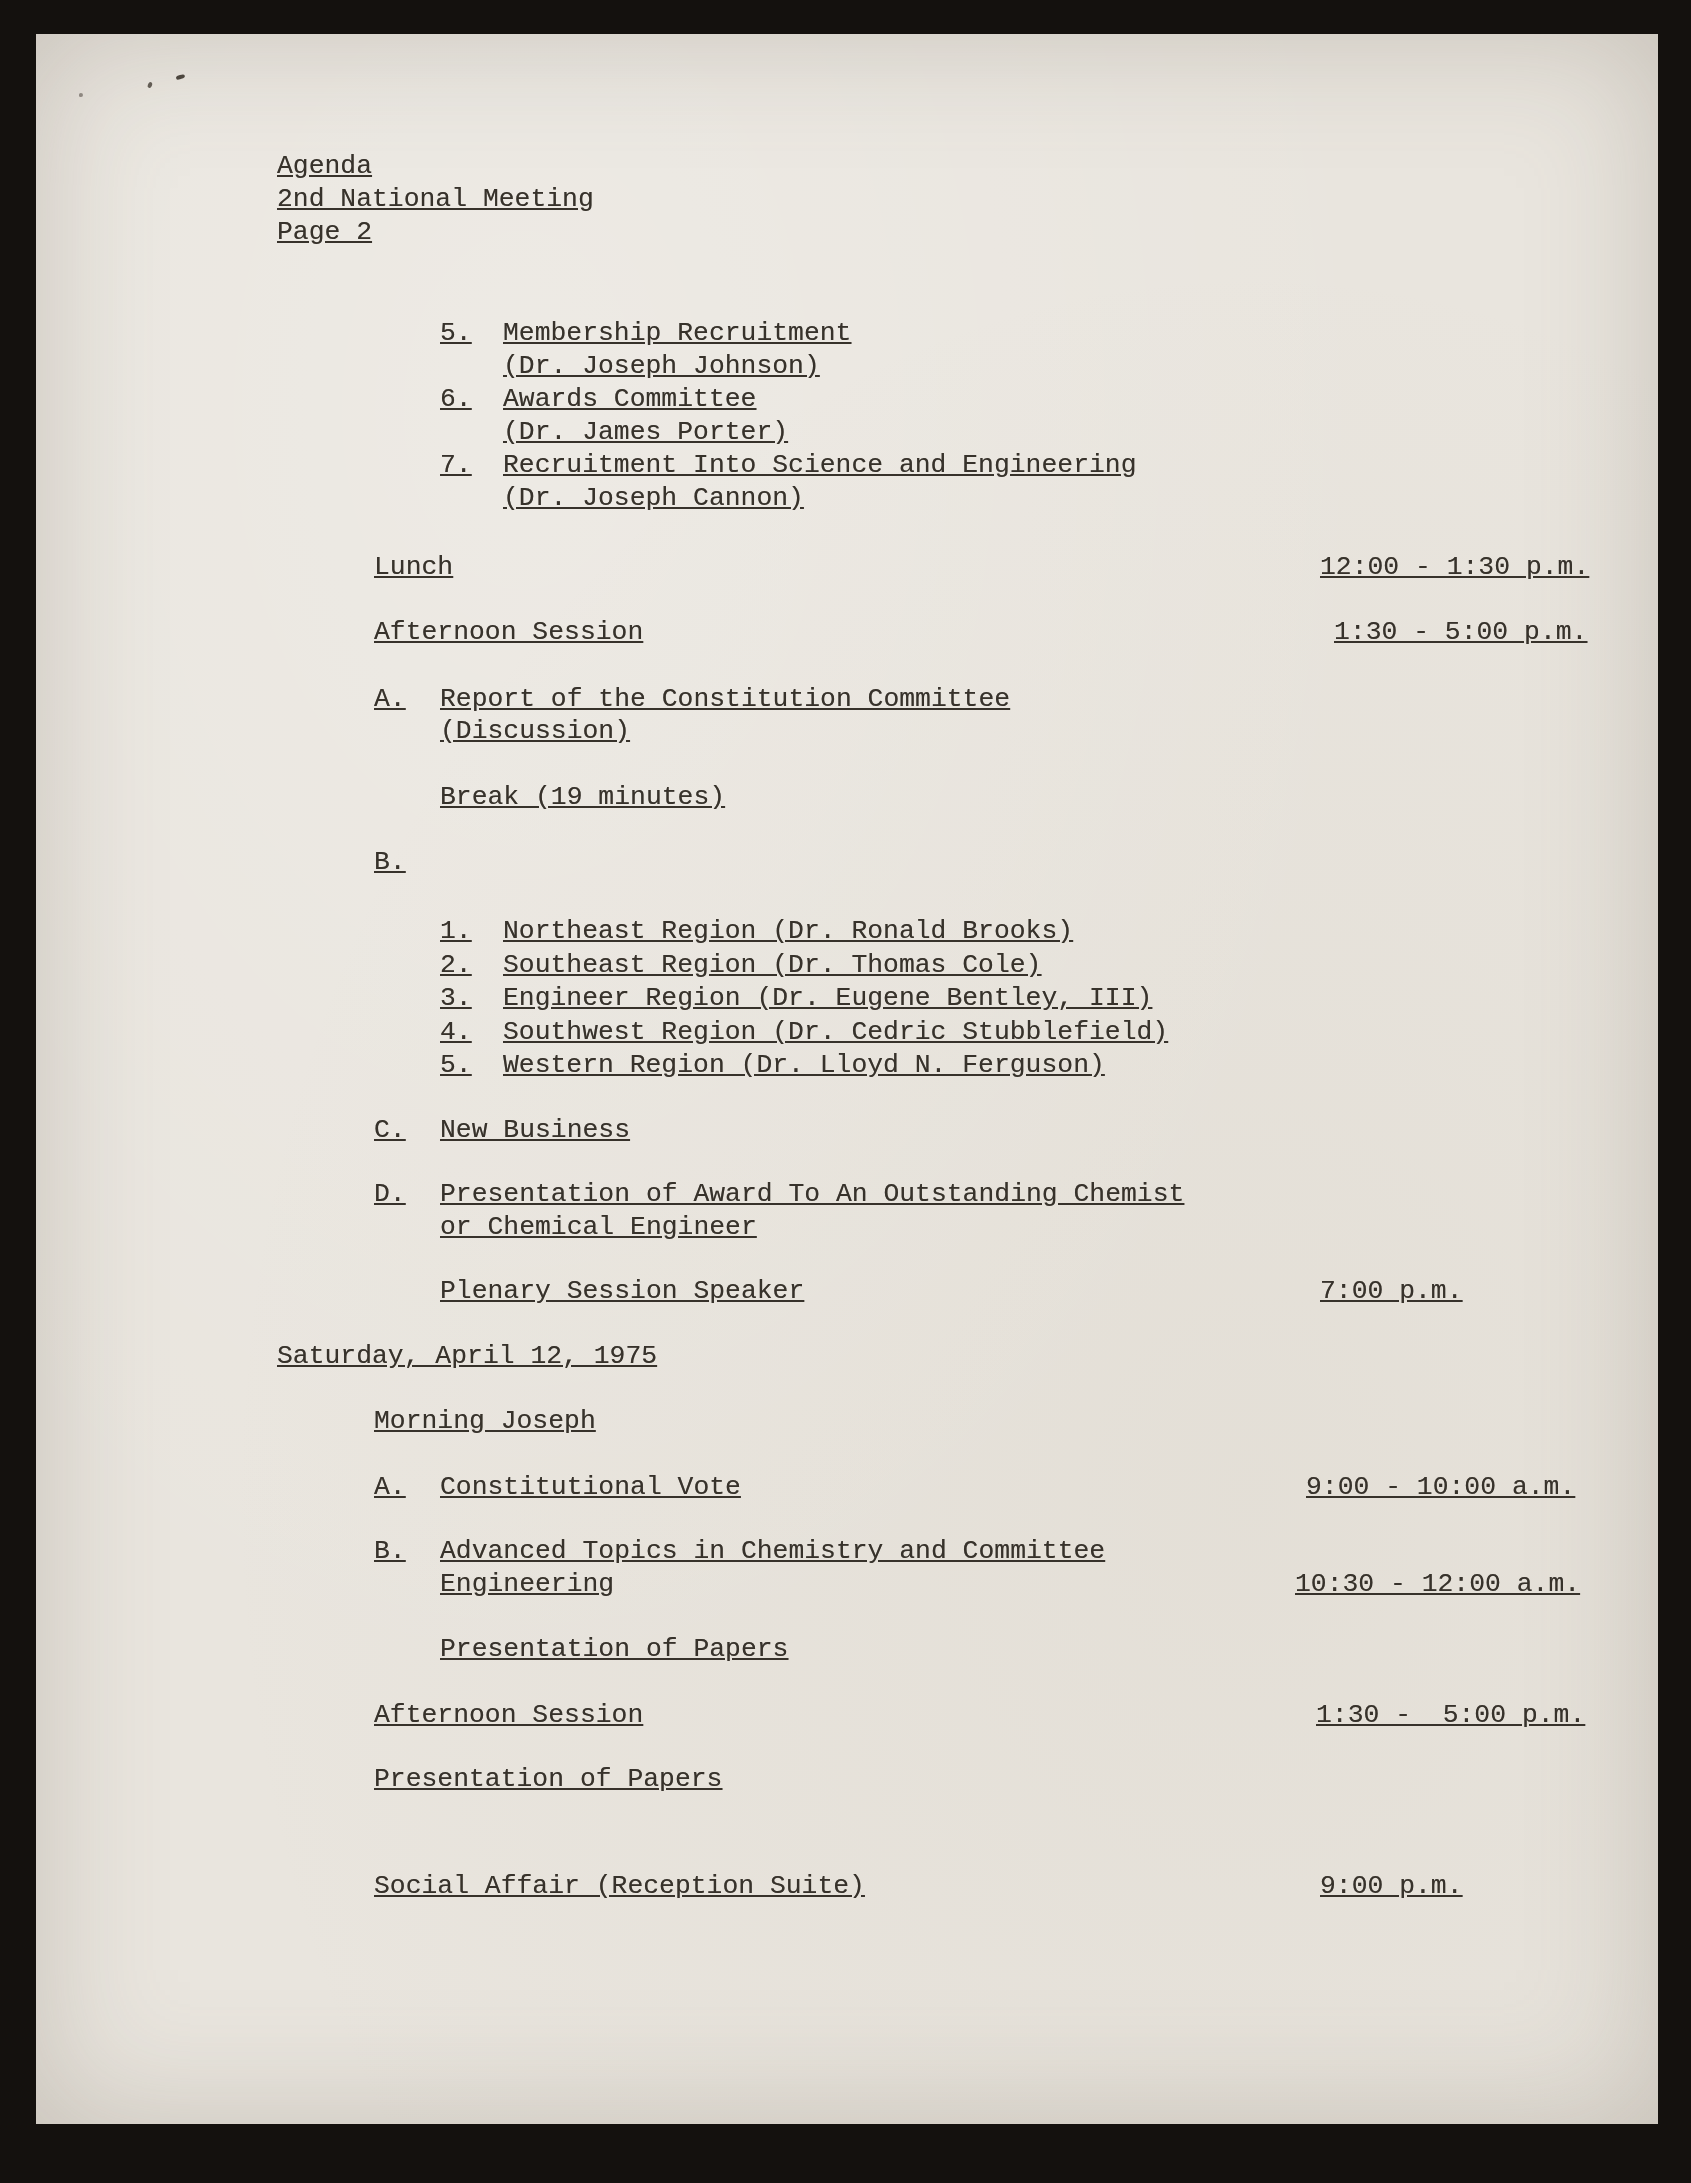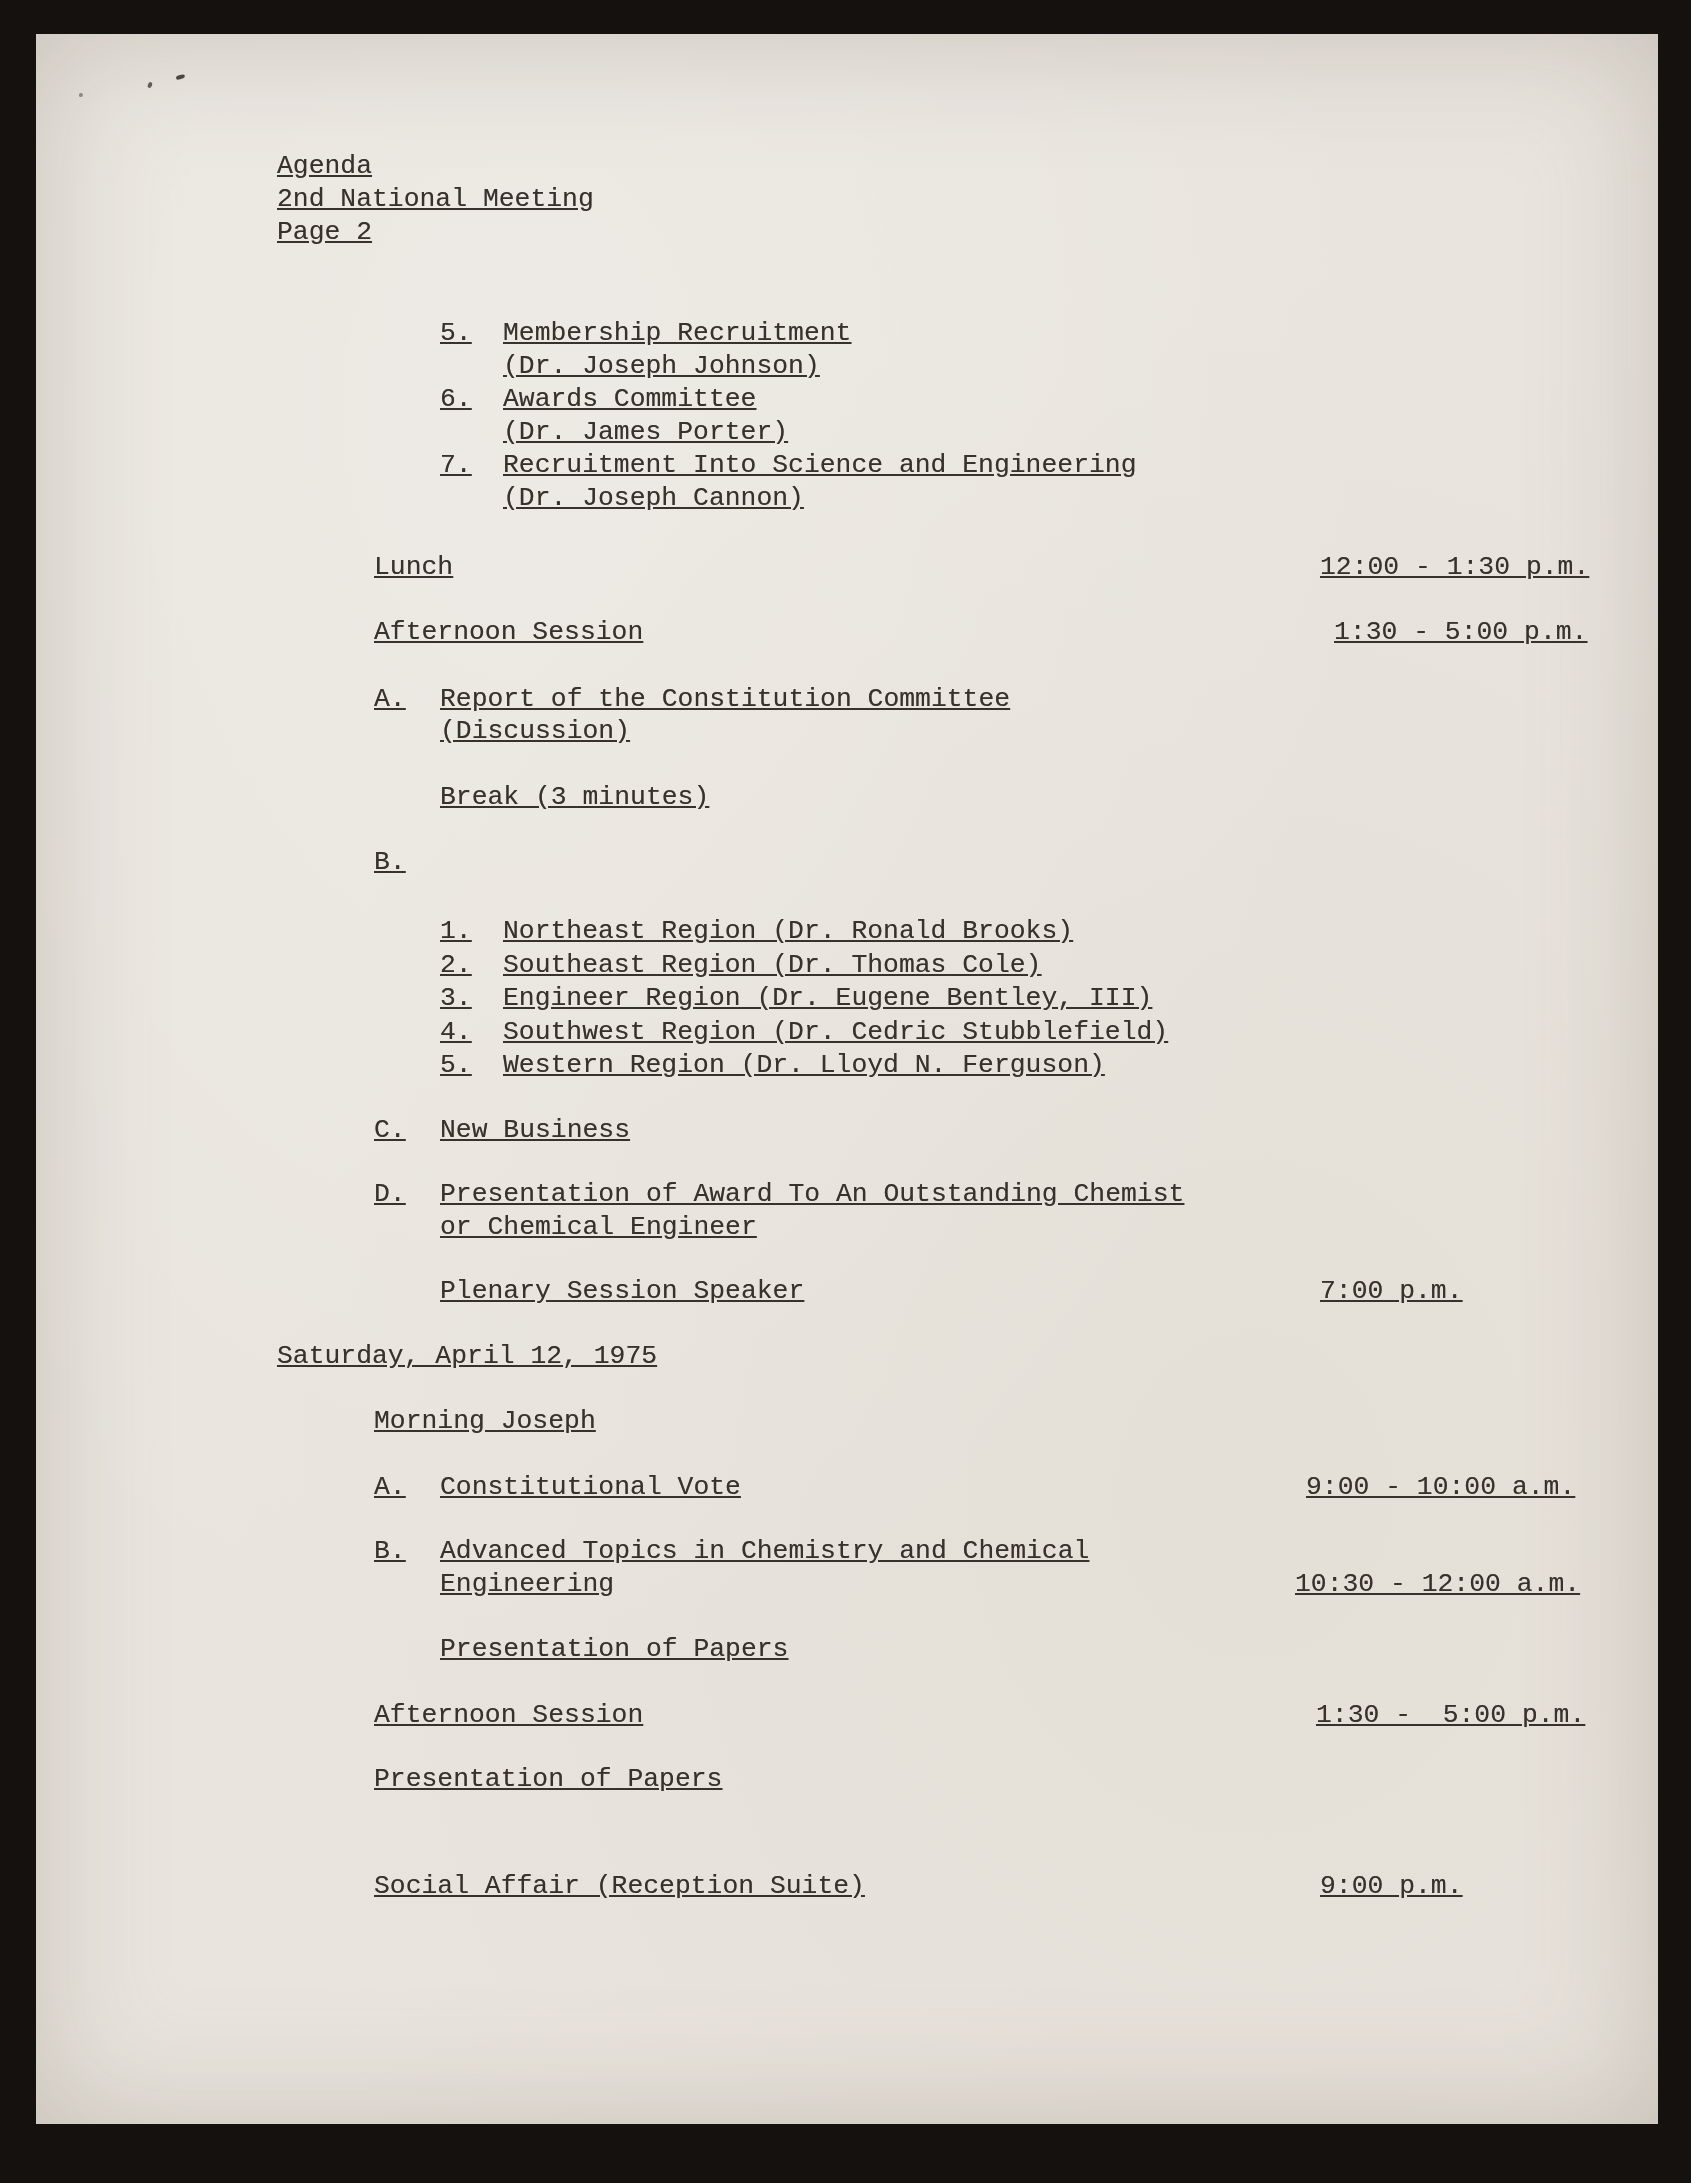--- a/index.html
+++ b/index.html
@@ -104,21 +104,21 @@
 
   <div class="row" style="top:683px">
     <span class="t" style="left:374px">A.</span>
     <span class="t" style="left:440px">Report of the Constitution Committee</span>
   </div>
   <div class="row" style="top:715px">
     <span class="t" style="left:440px">(Discussion)</span>
   </div>
 
   <div class="row" style="top:781px">
-    <span class="t" style="left:440px">Break (3 minutes)</span>
+    <span class="t" style="left:440px">Break (19 minutes)</span>
   </div>
 
   <div class="row" style="top:846px">
     <span class="t" style="left:374px">B.</span>
   </div>
 
   <div class="row" style="top:915px">
     <span class="t" style="left:440px">1.</span>
     <span class="t" style="left:503px">Northeast Region (Dr. Ronald Brooks)</span>
   </div>
@@ -166,21 +166,21 @@
   </div>
 
   <div class="row" style="top:1471px">
     <span class="t" style="left:374px">A.</span>
     <span class="t" style="left:440px">Constitutional Vote</span>
     <span class="t" style="left:1306px">9:00 - 10:00 a.m.</span>
   </div>
 
   <div class="row" style="top:1535px">
     <span class="t" style="left:374px">B.</span>
-    <span class="t" style="left:440px">Advanced Topics in Chemistry and Chemical</span>
+    <span class="t" style="left:440px">Advanced Topics in Chemistry and Committee</span>
   </div>
   <div class="row" style="top:1568px">
     <span class="t" style="left:440px">Engineering</span>
     <span class="t" style="left:1295px">10:30 - 12:00 a.m.</span>
   </div>
 
   <div class="row" style="top:1633px">
     <span class="t" style="left:440px">Presentation of Papers</span>
   </div>
 

